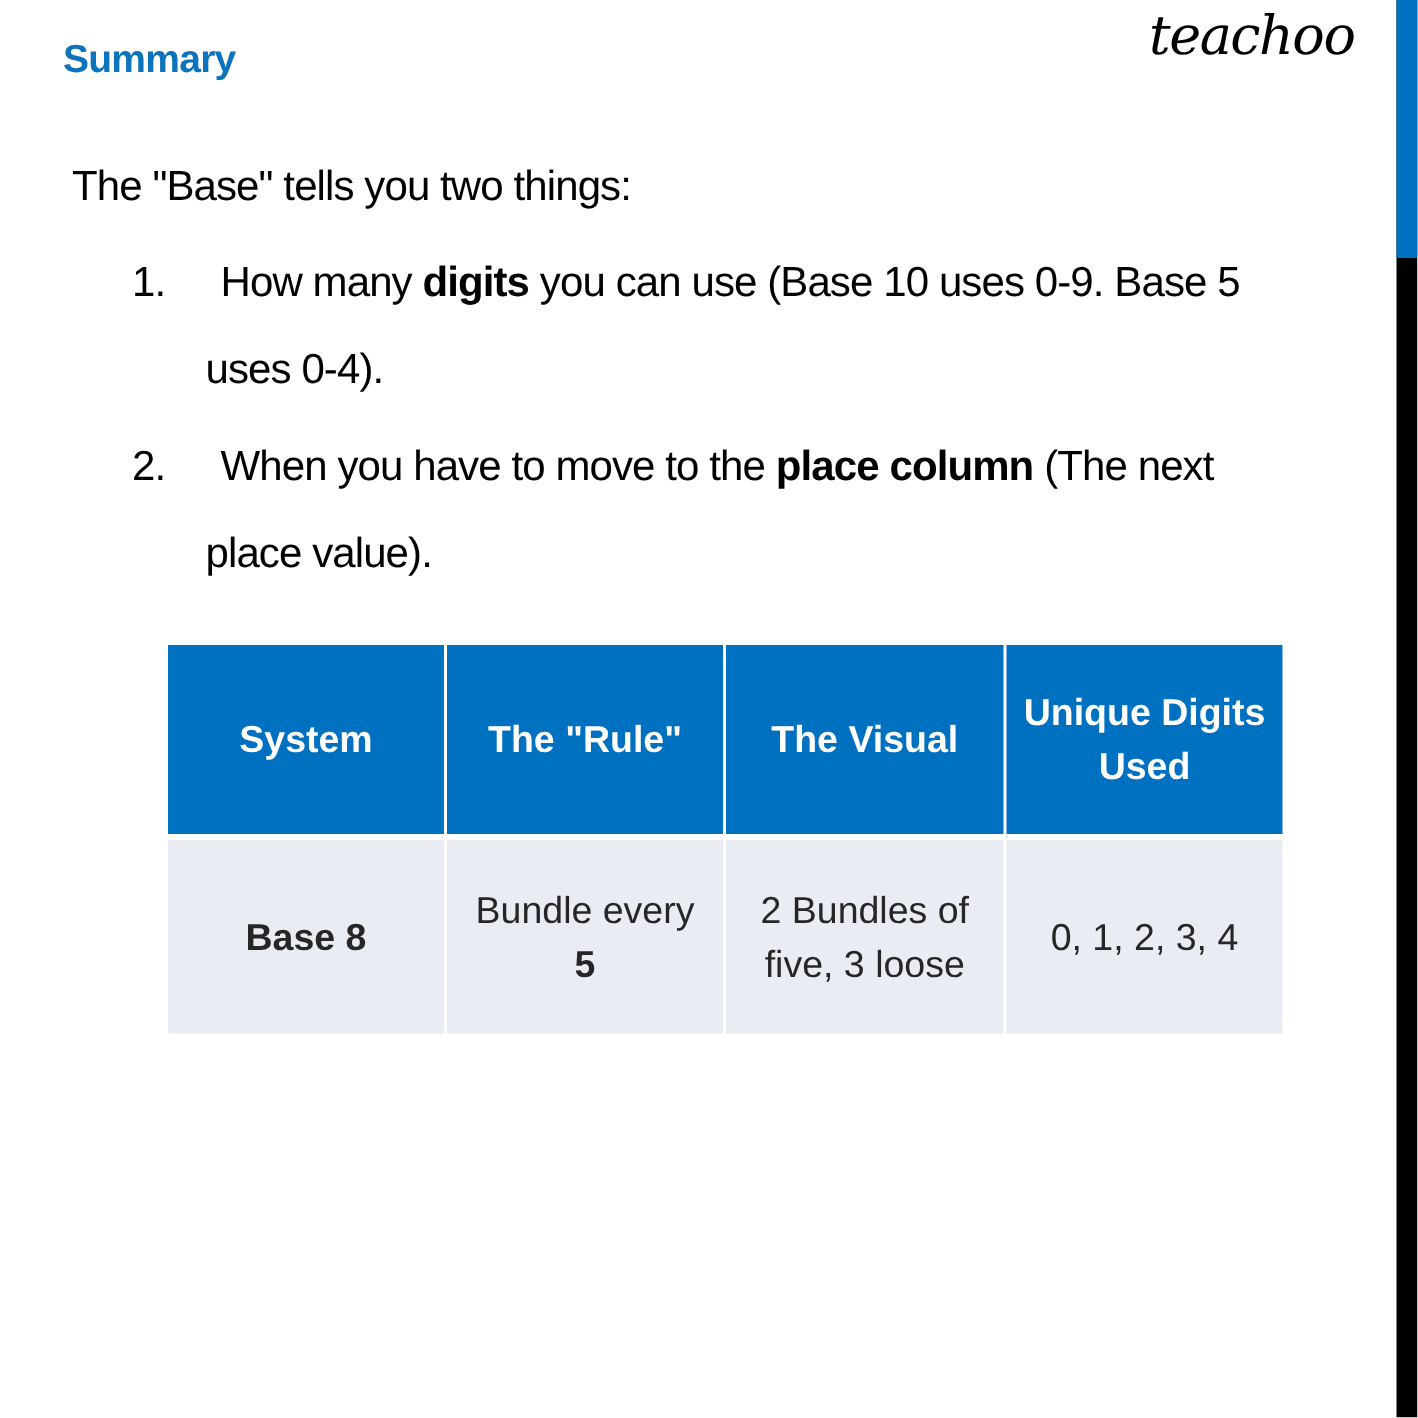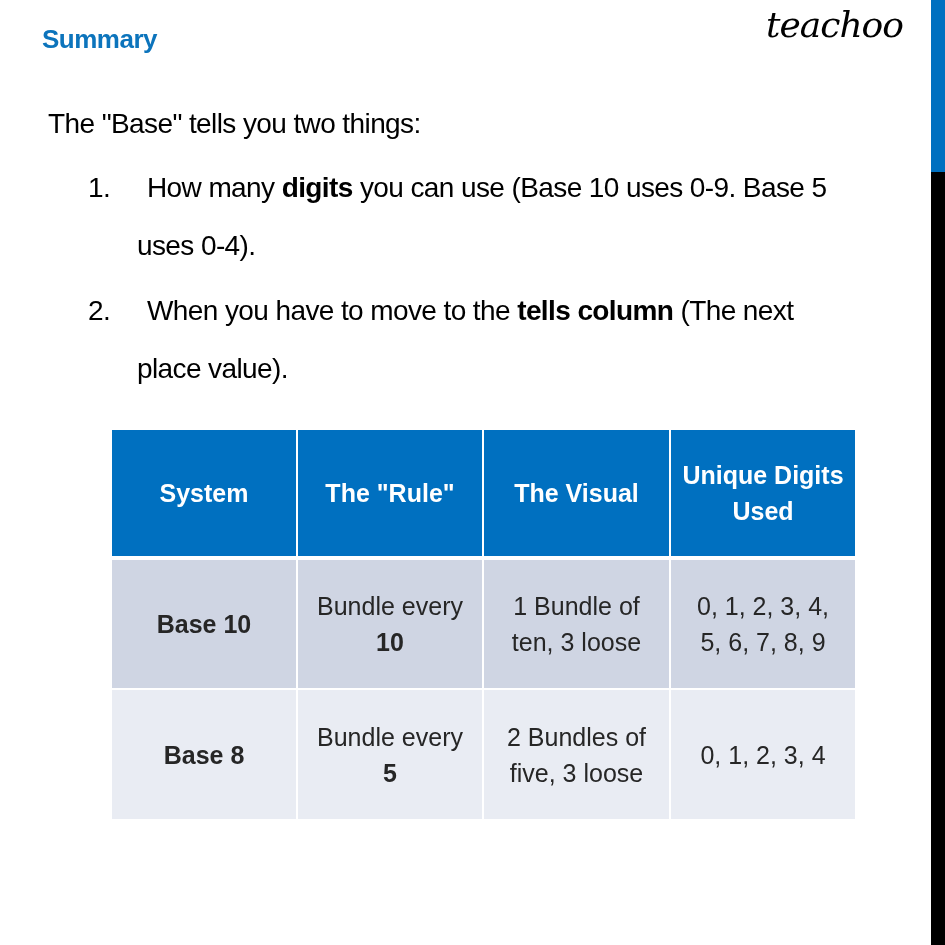--- a/index.html
+++ b/index.html
@@ -63,46 +63,40 @@
 <div class="intro">The "Base" tells you two things:</div>
 
 <div class="list-item" style="top:172px;">
   <span class="num">1.</span>
   <span class="txt"><span>How many </span><b>digits</b><span> you can use (Base 10 uses 0-9. Base 5</span></span>
   <span class="line2" style="top:58px;text-align:center;">uses 0-4).</span>
 </div>
 
 <div class="list-item" style="top:295px;">
   <span class="num">2.</span>
-  <span class="txt"><span>When you have to move to the </span><b>tells column</b><span> (The next</span></span>
+  <span class="txt"><span>When you have to move to the </span><b>place column</b><span> (The next</span></span>
   <span class="line2" style="top:58px;">place value).</span>
 </div>
 
 <table class="summary">
   <colgroup>
       <col style="width:186px">
       <col style="width:186px">
       <col style="width:187px">
       <col style="width:186px">
     </colgroup>
   <thead>
     <tr>
       <th>System</th>
       <th>The "Rule"</th>
       <th>The Visual</th>
       <th style="padding:0 8px;">Unique Digits Used</th>
     </tr>
   </thead>
   <tbody>
-    <tr class="odd r1">
-      <td class="bold">Base 10</td>
-      <td><span>Bundle every</span><br><b>10</b></td>
-      <td style="padding:0 22px;">1 Bundle of ten, 3 loose</td>
-      <td style="padding:0 16px;">0, 1, 2, 3, 4, 5, 6, 7, 8, 9</td>
-    </tr>
     <tr class="even r2">
       <td class="bold">Base 8</td>
       <td><span>Bundle every</span><br><b>5</b></td>
       <td style="padding:0 18px;margin-top:15px;">2 Bundles of five, 3 loose</td>
       <td>0, 1, 2, 3, 4</td>
     </tr>
   </tbody>
 </table>
 
 </body></html>

